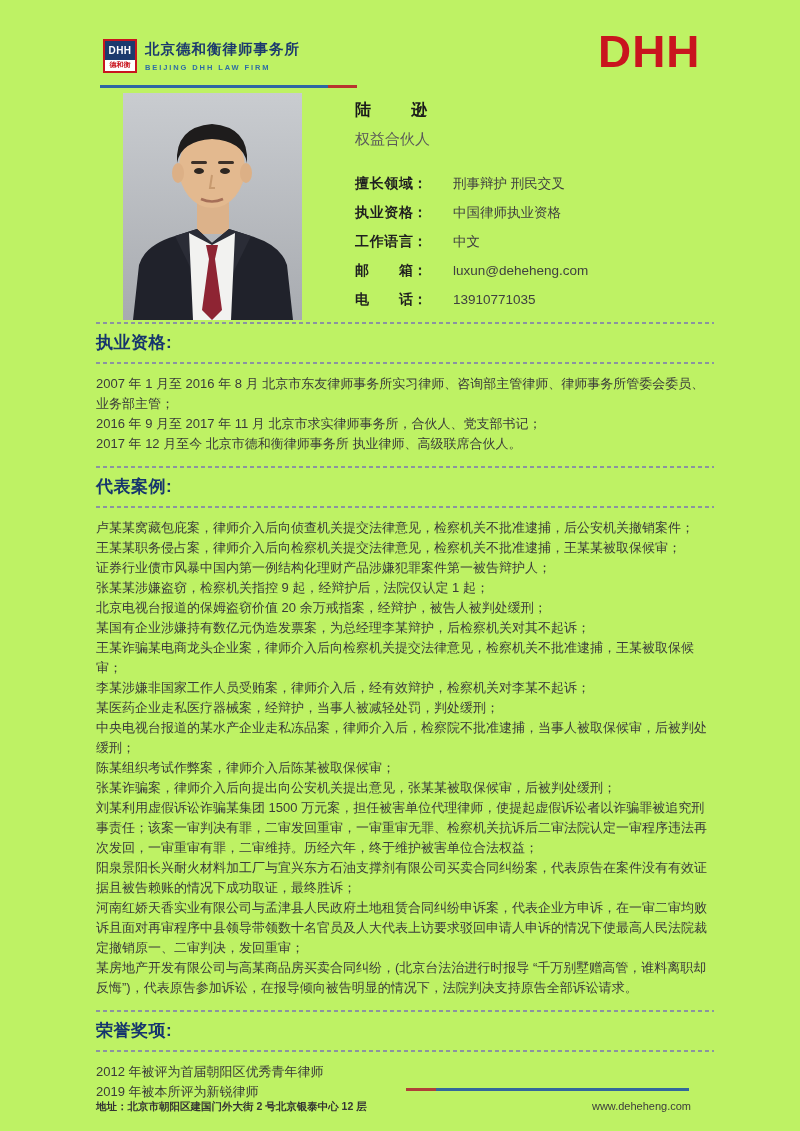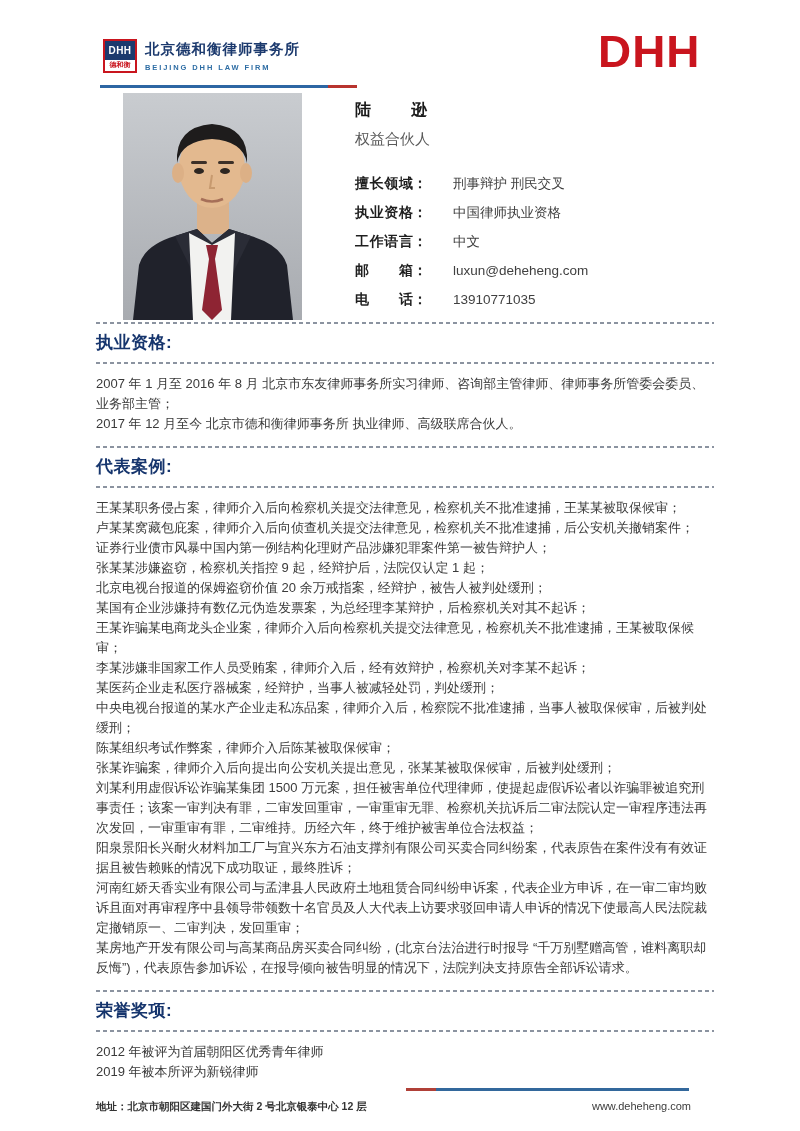--- a/index.html
+++ b/index.html
@@ -1,19 +1,19 @@
 <!DOCTYPE html>
 <html><head>
 <meta charset="utf-8">
 <style>
   * { margin:0; padding:0; box-sizing:border-box; }
   html,body { background:#e8e8e8; }
   .page {
     position:relative; width:800px; height:1131px; margin:0 auto;
-    background:#ffffff; overflow:hidden;
+    background:#bef264; overflow:hidden;
     font-family:"Liberation Sans","DejaVu Sans",sans-serif;
     color:#3a3a3a;
   }
   
   .brand { position:absolute; left:103px; top:39px; display:flex; gap:8px; align-items:center; }
   .brand-mark {
     width:34px; height:34px; border:2px solid #c9151e; display:flex; flex-direction:column; background:#fff;
   }
   .brand-mark .mark-top {
     flex:1.7; background:#1c3a6e; color:#fff; font-size:10px; font-weight:bold;
@@ -160,29 +160,30 @@
     </div>
   </div>
 
   <div class="content">
 
     <div class="dashes"></div>
     <h2 class="sec-title">执业资格:</h2>
     <div class="dashes"></div>
     <div class="sec-body">
         <p class="para">2007 年 1 月至 2016 年 8 月 北京市东友律师事务所实习律师、咨询部主管律师、律师事务所管委会委员、业务部主管；</p>
+        <p class="para">2016 年 9 月至 2017 年 11 月 北京市求实律师事务所，合伙人、党支部书记；</p>
         <p class="para">2017 年 12 月至今 北京市德和衡律师事务所 执业律师、高级联席合伙人。</p>
       </div>
 
     <div class="dashes"></div>
     <h2 class="sec-title">代表案例:</h2>
     <div class="dashes"></div>
     <div class="sec-body">
+        <p class="para">卢某某窝藏包庇案，律师介入后向侦查机关提交法律意见，检察机关不批准逮捕，后公安机关撤销案件；</p>
         <p class="para">王某某职务侵占案，律师介入后向检察机关提交法律意见，检察机关不批准逮捕，王某某被取保候审；</p>
-        <p class="para">卢某某窝藏包庇案，律师介入后向侦查机关提交法律意见，检察机关不批准逮捕，后公安机关撤销案件；</p>
         <p class="para">证券行业债市风暴中国内第一例结构化理财产品涉嫌犯罪案件第一被告辩护人；</p>
         <p class="para">张某某涉嫌盗窃，检察机关指控 9 起，经辩护后，法院仅认定 1 起；</p>
         <p class="para">北京电视台报道的保姆盗窃价值 20 余万戒指案，经辩护，被告人被判处缓刑；</p>
         <p class="para">某国有企业涉嫌持有数亿元伪造发票案，为总经理李某辩护，后检察机关对其不起诉；</p>
         <p class="para">王某诈骗某电商龙头企业案，律师介入后向检察机关提交法律意见，检察机关不批准逮捕，王某被取保候审；</p>
         <p class="para">李某涉嫌非国家工作人员受贿案，律师介入后，经有效辩护，检察机关对李某不起诉；</p>
         <p class="para">某医药企业走私医疗器械案，经辩护，当事人被减轻处罚，判处缓刑；</p>
         <p class="para">中央电视台报道的某水产企业走私冻品案，律师介入后，检察院不批准逮捕，当事人被取保候审，后被判处缓刑；</p>
         <p class="para">陈某组织考试作弊案，律师介入后陈某被取保候审；</p>
         <p class="para">张某诈骗案，律师介入后向提出向公安机关提出意见，张某某被取保候审，后被判处缓刑；</p>

